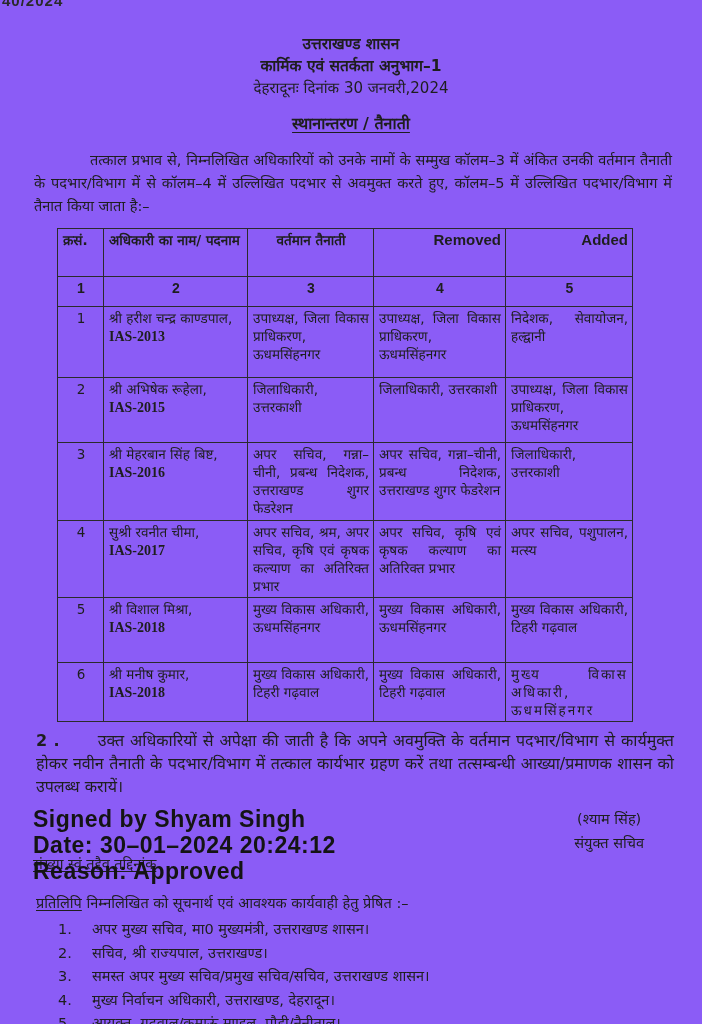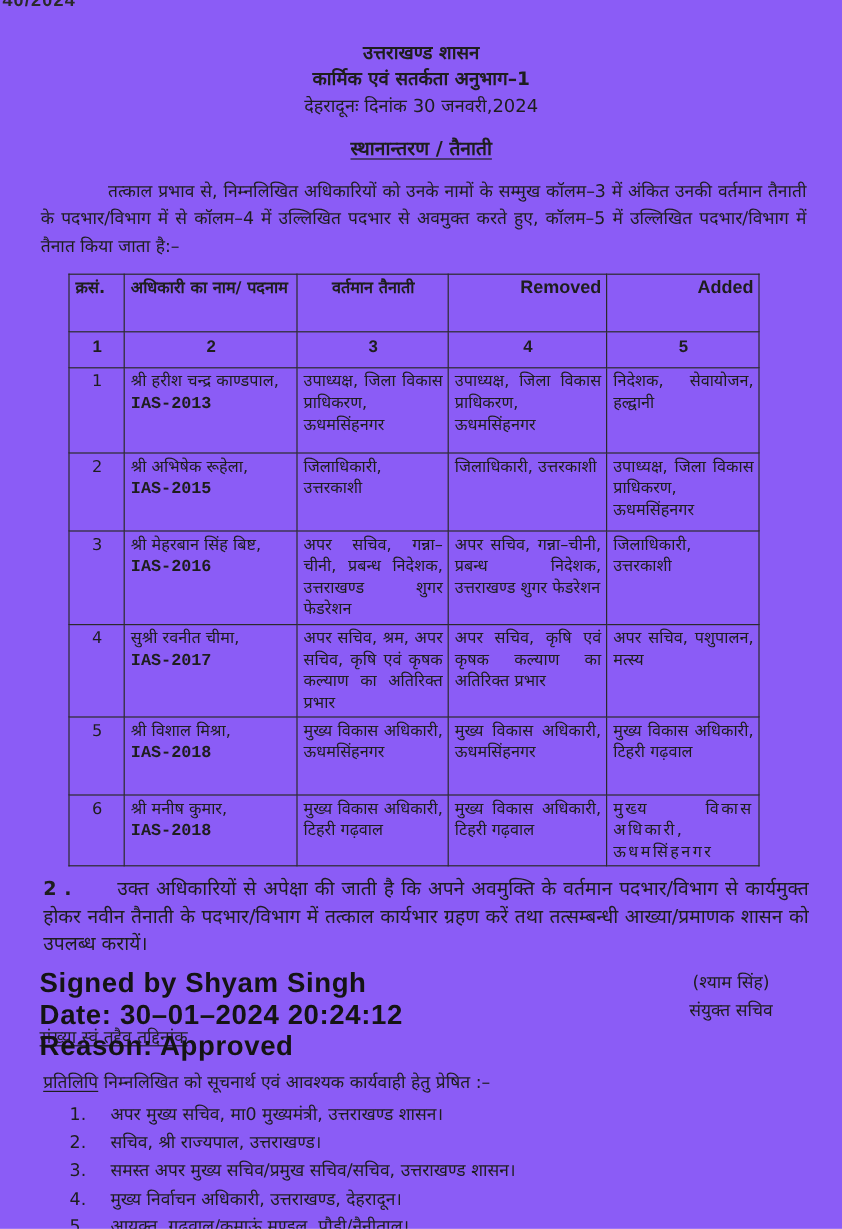--- a/index.html
+++ b/index.html
@@ -46,21 +46,21 @@
     overflow:hidden;
   }
   td.c-sno{ text-align:center; padding-top:4px; }
   td.c-head{ font-weight:600; }
   td.c-head-center{ font-weight:600; text-align:center; padding-top:5px; }
   td.c-head-en{
     font-weight:bold; text-align:right; padding-top:6px; font-size:15px;
     font-family:"Liberation Sans", sans-serif;
   }
   td.c-colno{ text-align:center; font-weight:bold; font-family:"Liberation Sans", sans-serif; font-size:14px; padding-top:5px;}
-  .batch{ font-weight:bold; font-family:Liberation Mono, monospace; font-size:14px; }
+  .batch{ font-weight:bold; font-family:Liberation Serif, serif; font-size:14px; }
   .cell-just{ text-align:justify;margin-left:24px; }
   .cell-spaced{ letter-spacing:2px; word-spacing:4px; }
   tr.hrow{ height:48px; } tr.nrow{ height:30px; }
   tr.r1{ height:71px; } tr.r2{ height:65px; } tr.r3{ height:78px; }
   tr.r4{ height:77px; } tr.r5{ height:65px; } tr.r6{ height:56px; }
   
   .sigwrap{ position:relative; height:78px; margin-top:8px; }
   .sig-big{
     position:absolute; left:33px; top:0; z-index:2;
     font-family:"Liberation Sans", sans-serif; font-weight:bold;

